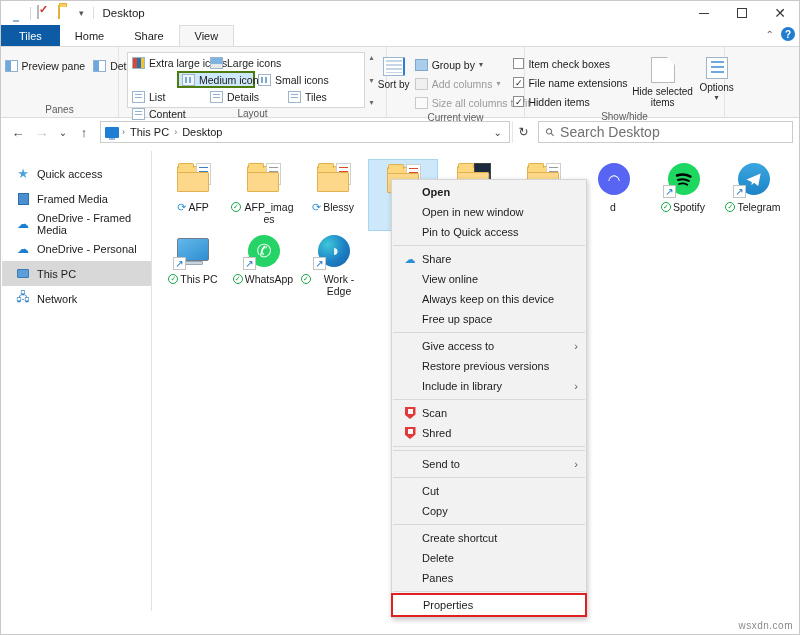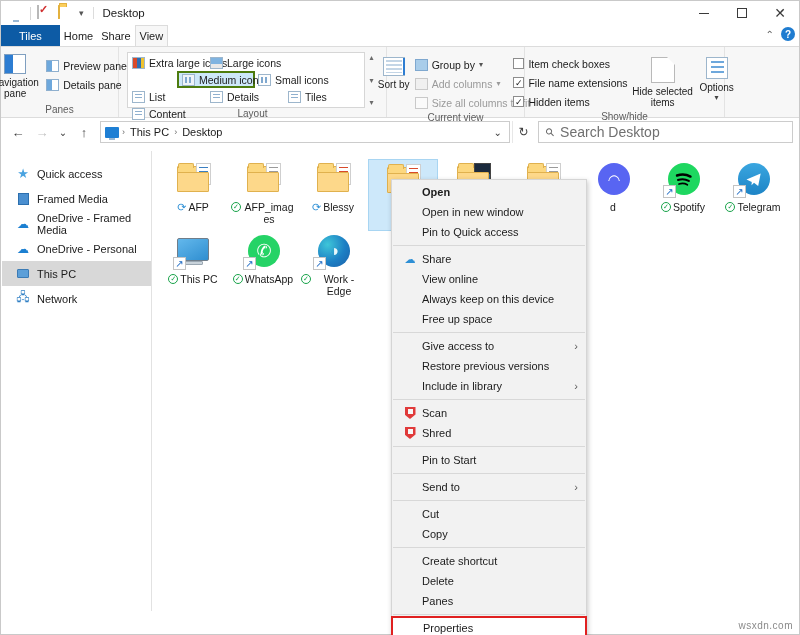--- a/index.html
+++ b/index.html
@@ -69,21 +69,21 @@
   .wc .min { width: 10px; height: 1px; background: #3a3a3a; display:block; }
   .wc .max { width: 10px; height: 10px; border: 1px solid #3a3a3a; display:block; }
   .wc .cls { font-size: 14px; line-height: 1; color:#3a3a3a; }
 
   
   .tabstrip {
     height: 21px; display: flex; align-items: stretch; position: relative;
     background: #ffffff;
   }
   .tab {
-    padding: 0 4px; display: flex; align-items: center; font-size: 11px;
+    padding: 0 15px; display: flex; align-items: center; font-size: 11px;
     color: #1b1b1b; height: 21px;
   }
   .tab.file { background: #0d5ba5; color: #ffffff; padding: 0 18px; }
   .tab.active {
     background: #f7f7f7; border: 1px solid #dcdcdc; border-bottom: none; color:#1b1b1b;
   }
   .tabstrip .right-tools {
     position: absolute; right: 4px; top: 2px; display: flex; align-items: center; gap: 7px;
   }
   .chev-up { font-size: 10px; color: #5a5a5a; }
@@ -413,21 +413,21 @@
   <div class="ribbon">
 
     <div class="rgroup" style="width:118px;">
       <div class="rgroup-body">
         <div class="bigbtn">
           <span class="ico-navpane">
               <span></span>
             </span>
           <span class="lbl">Navigation pane</span>
         </div>
-        <div style="display:flex;flex-direction:column;padding-top:6px;">
+        <div style="display:flex;flex-direction:row;padding-top:6px;">
           <div class="smallbtn">
             <span class="ico-pane2">
                 <span></span>
               </span>
             <span>Preview pane</span>
           </div>
           <div class="smallbtn">
             <span class="ico-pane2">
                 <span></span>
               </span>
@@ -812,24 +812,20 @@
       <span class="tx">Scan</span>
     </div>
     <div class="ctx-item">
       <span class="ic">
           <span class="ico-shield"></span>
         </span>
       <span class="tx">Shred</span>
     </div>
     <div class="ctx-sep"></div>
 
-    <div class="ctx-item">
-      <span class="ic"></span>
-      <span class="tx">Pin to Start</span>
-    </div>
     <div class="ctx-sep"></div>
 
     <div class="ctx-item">
       <span class="ic"></span>
       <span class="tx">Send to</span>
       <span class="arrow">›</span>
     </div>
     <div class="ctx-sep"></div>
 
     <div class="ctx-item">

